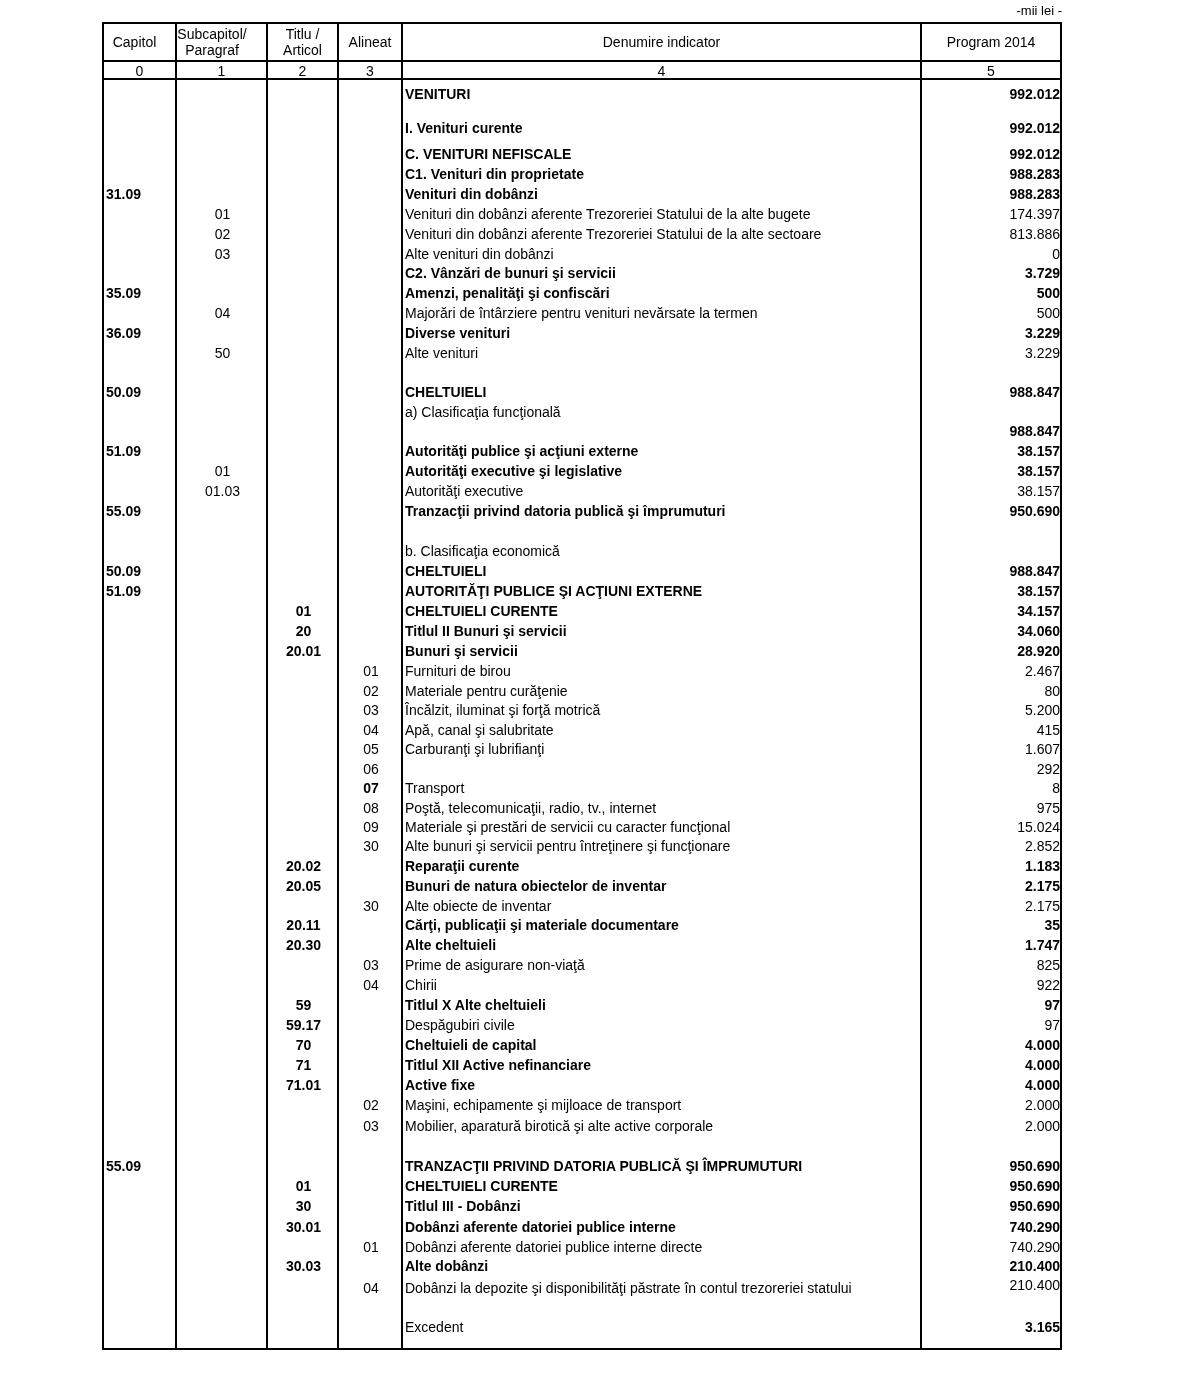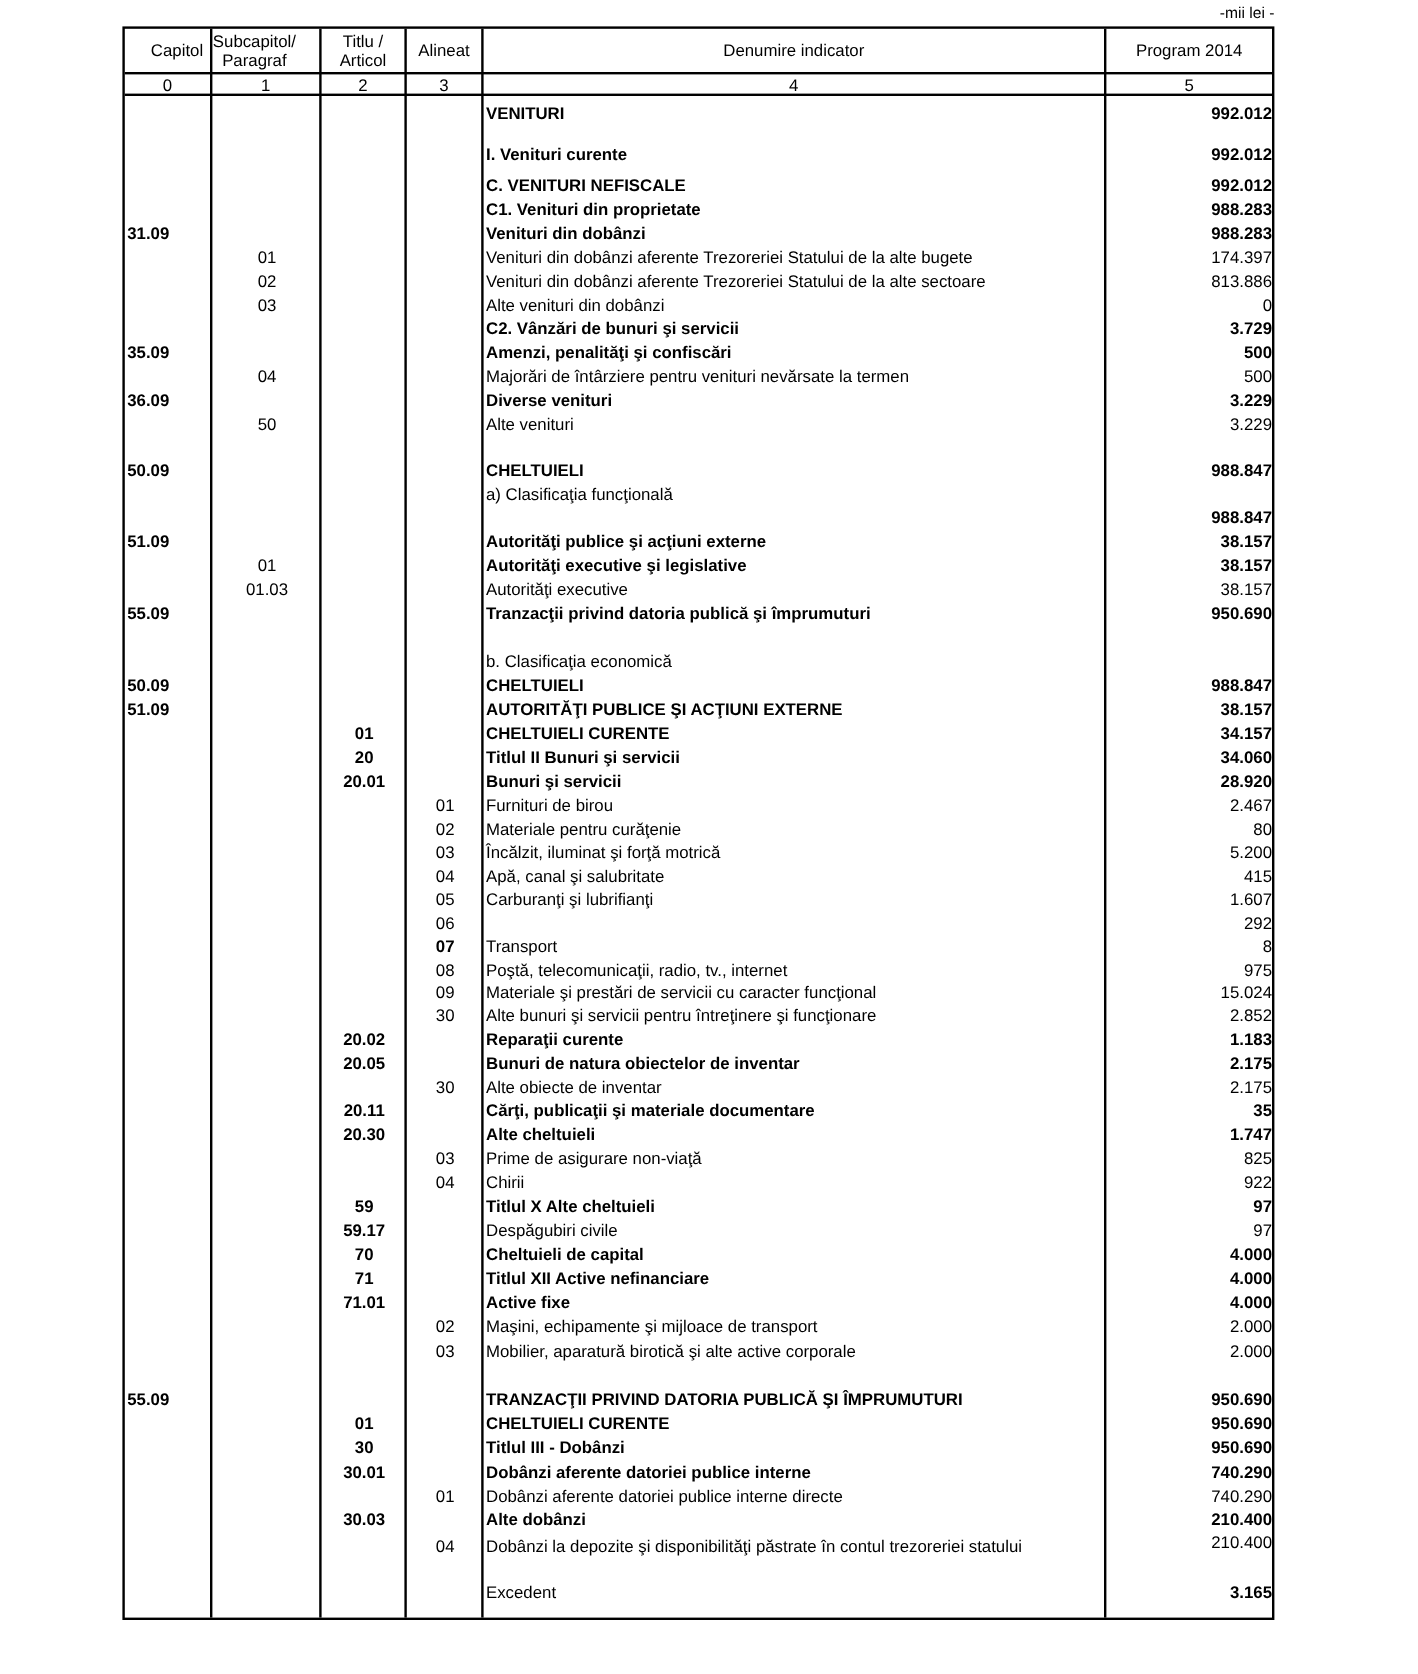--- a/index.html
+++ b/index.html
@@ -29,21 +29,21 @@
 
   <div class="vline" style="left:71px"></div>
   <div class="vline" style="left:162px"></div>
   <div class="vline" style="left:233px"></div>
   <div class="vline" style="left:297px"></div>
   <div class="vline" style="left:816px"></div>
 
   <div class="hline" style="top:36px"></div>
   <div class="hline" style="top:54px"></div>
 
-  <div class="hcell" style="left:13px;width:61px">Capitol</div>
+  <div class="hcell" style="left:0;width:61px">Capitol</div>
   <div class="hcell" style="left:73px;width:70px">Subcapitol/ Paragraf</div>
   <div class="hcell" style="left:164px;width:69px">Titlu / Articol</div>
   <div class="hcell" style="left:235px;width:62px">Alineat</div>
   <div class="hcell" style="left:299px;width:517px">Denumire indicator</div>
   <div class="hcell" style="left:818px;width:138px">Program 2014</div>
 
   <div class="icell" style="left:0;width:71px">0</div>
   <div class="icell" style="left:73px;width:89px">1</div>
   <div class="icell" style="left:164px;width:69px">2</div>
   <div class="icell" style="left:235px;width:62px">3</div>

